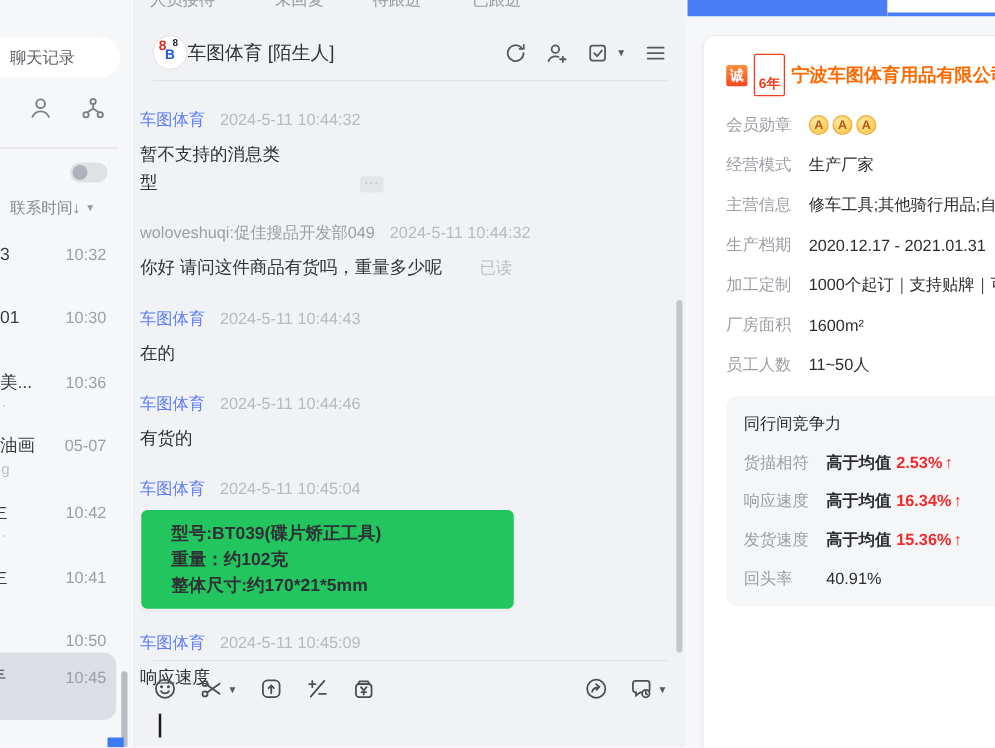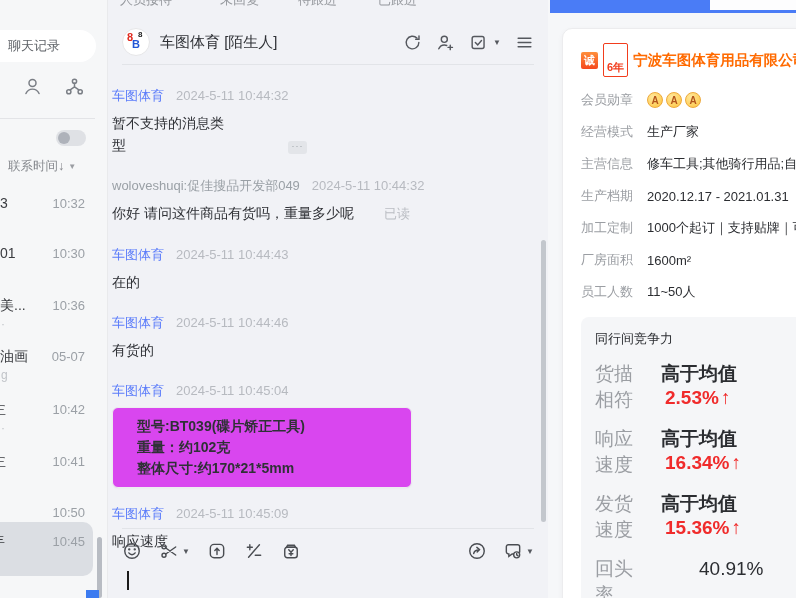--- a/index.html
+++ b/index.html
@@ -27,39 +27,39 @@
 
   
   .chat{position:absolute;left:108px;top:0;width:440px;height:598px;background:#f1f2f6;}
   .cut-tabs{position:absolute;top:0;left:0;right:0;height:8px;overflow:hidden;}
   .cut-tabs span{position:absolute;top:-9px;font-size:13px;color:#96999e;white-space:nowrap;}
   .chead{position:absolute;top:20px;left:14px;right:14px;height:44px;display:flex;align-items:center;}
   .avatar{position:relative;width:26px;height:26px;border-radius:50%;background:#fff;border:1px solid #e6e6e8;flex-shrink:0;}
   .avatar .a1{position:absolute;left:4px;top:2px;font-size:11px;font-weight:bold;color:#e02a1f;}
   .avatar .a2{position:absolute;left:9px;top:9px;font-size:11px;font-weight:bold;color:#2356d6;}
   .avatar .a3{position:absolute;left:15px;top:1px;font-size:8px;font-weight:bold;color:#222;}
-  .ctitle{margin-left:10px;font-size:15px;color:#2f3136;}
+  .ctitle{font-size:15px;color:#2f3136;}
   .chead-icons{margin-left:auto;display:flex;align-items:center;gap:14px;}
   .chead-icons svg{width:19px;height:19px;}
   .icaret{font-size:8px;color:#55585e;margin-left:-9px;}
   .chead-div{position:absolute;top:64px;left:14px;right:14px;height:1px;background:#e2e4e8;}
 
   .msgs{position:absolute;top:66px;left:4px;width:412px;}
   .msg{margin-top:21px;}
   .mhead{display:flex;align-items:baseline;gap:12px;margin-bottom:7px;}
   .mname{font-size:13px;}
   .mname.seller{color:#5b7cfa;}
   .mname.buyer{color:#9aa0a6;}
   .mtime{font-size:13px;color:#b7bac0;}
   .mbody{font-size:14px;color:#2f3136;line-height:22px;position:relative;}
   .narrow{width:122px;}
   .morechip{position:absolute;left:176px;bottom:2px;width:19px;height:13px;background:#e3e5e9;border-radius:3px;
     color:#9aa0a6;font-size:9px;line-height:11px;text-align:center;letter-spacing:1px;}
   .readtag{margin-left:30px;color:#babdc3;font-size:13px;}
-  .speccard{width:300px;background:#d946ef;border:1px solid #ededef;border-radius:6px;padding:8px 16px 8px 24px;
+  .speccard{width:300px;background:#22c55e;border:1px solid #ededef;border-radius:6px;padding:8px 16px 8px 24px;
     box-sizing:border-box;box-shadow:0 1px 2px rgba(0,0,0,.03);}
   .speccard div{font-size:14px;font-weight:bold;color:#2f3136;line-height:21px;white-space:nowrap;}
 
   .tool-div{position:absolute;top:528px;left:14px;right:14px;height:1px;background:#e2e4e8;}
   .toolbar{position:absolute;top:538px;left:14px;right:14px;height:26px;display:flex;align-items:center;gap:17px;}
   .toolbar svg{width:20px;height:20px;}
   .tb-right{margin-left:auto;display:flex;align-items:center;gap:16px;}
   .caret-input{position:absolute;top:571px;left:19px;width:1.5px;height:19px;background:#1b1b1b;animation:blink 1.1s steps(1) infinite;}
   @keyframes blink{50%{opacity:0;}}
   .chat-scroll{position:absolute;left:433px;top:240px;width:5px;height:282px;border-radius:3px;background:#c3c7cd;}
@@ -79,26 +79,26 @@
     padding:16px 3px;box-sizing:border-box;background:#fff;border-radius:2px;flex-shrink:0;}
   .cname{color:#ff6a00;font-size:14.5px;font-weight:bold;white-space:nowrap;}
   .inforow{display:flex;gap:12px;margin-top:14px;font-size:13px;align-items:center;}
   .inforow .lb{color:#9b9ea3;flex-shrink:0;width:54px;}
   .inforow .vl{color:#2b2d31;white-space:nowrap;}
   .medals{display:flex;gap:3px;}
   .medal{width:16px;height:16px;border-radius:50%;background:radial-gradient(circle at 35% 30%,#ffe89c,#ffc43d);
     border:1px solid #eda93c;color:#b3551a;font-size:10px;font-weight:bold;display:flex;align-items:center;justify-content:center;box-sizing:border-box;}
   .subcard{margin-top:16px;margin-right:-6px;background:#f5f6f8;border-radius:8px;padding:13px 14px;}
   .subtitle{font-size:13px;color:#2b2d31;}
-  .subrow{display:flex;gap:12px;margin-top:13px;font-size:19px;align-items:baseline;}
+  .subrow{display:flex;gap:12px;margin-top:13px;font-size:13px;align-items:baseline;}
   .subrow .lb{color:#9b9ea3;flex-shrink:0;width:54px;}
   .subrow .pfx{color:#2b2d31;font-weight:bold;white-space:nowrap;}
   .subrow .red{color:#f02b2b;font-weight:bold;white-space:nowrap;margin-left:4px;}
   .subrow .arrow{color:#f02b2b;font-weight:bold;margin-left:2px;}
-  .subrow .plain{color:#2b2d31;white-space:nowrap;margin-left:38px;}
+  .subrow .plain{color:#2b2d31;white-space:nowrap;}
   svg{display:block;}
 </style>
 </head>
 <body>
 
 <div id="app">
 
   <div class="sidebar">
     <div class="searchpill">
       <span>聊天记录</span>

